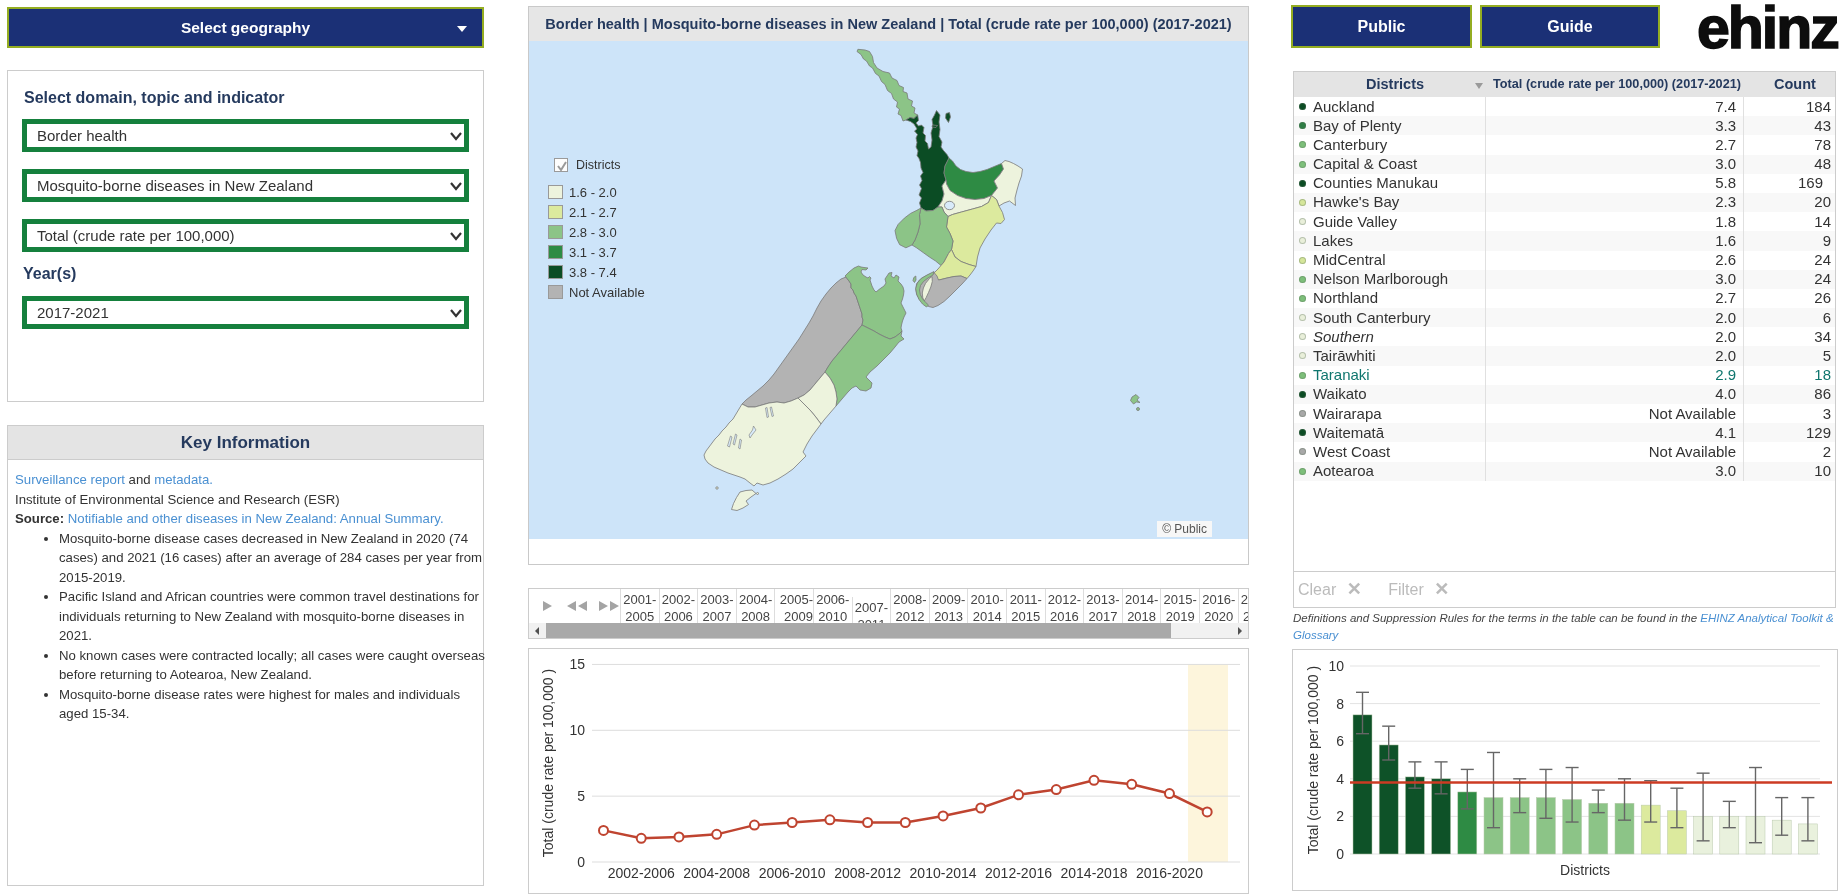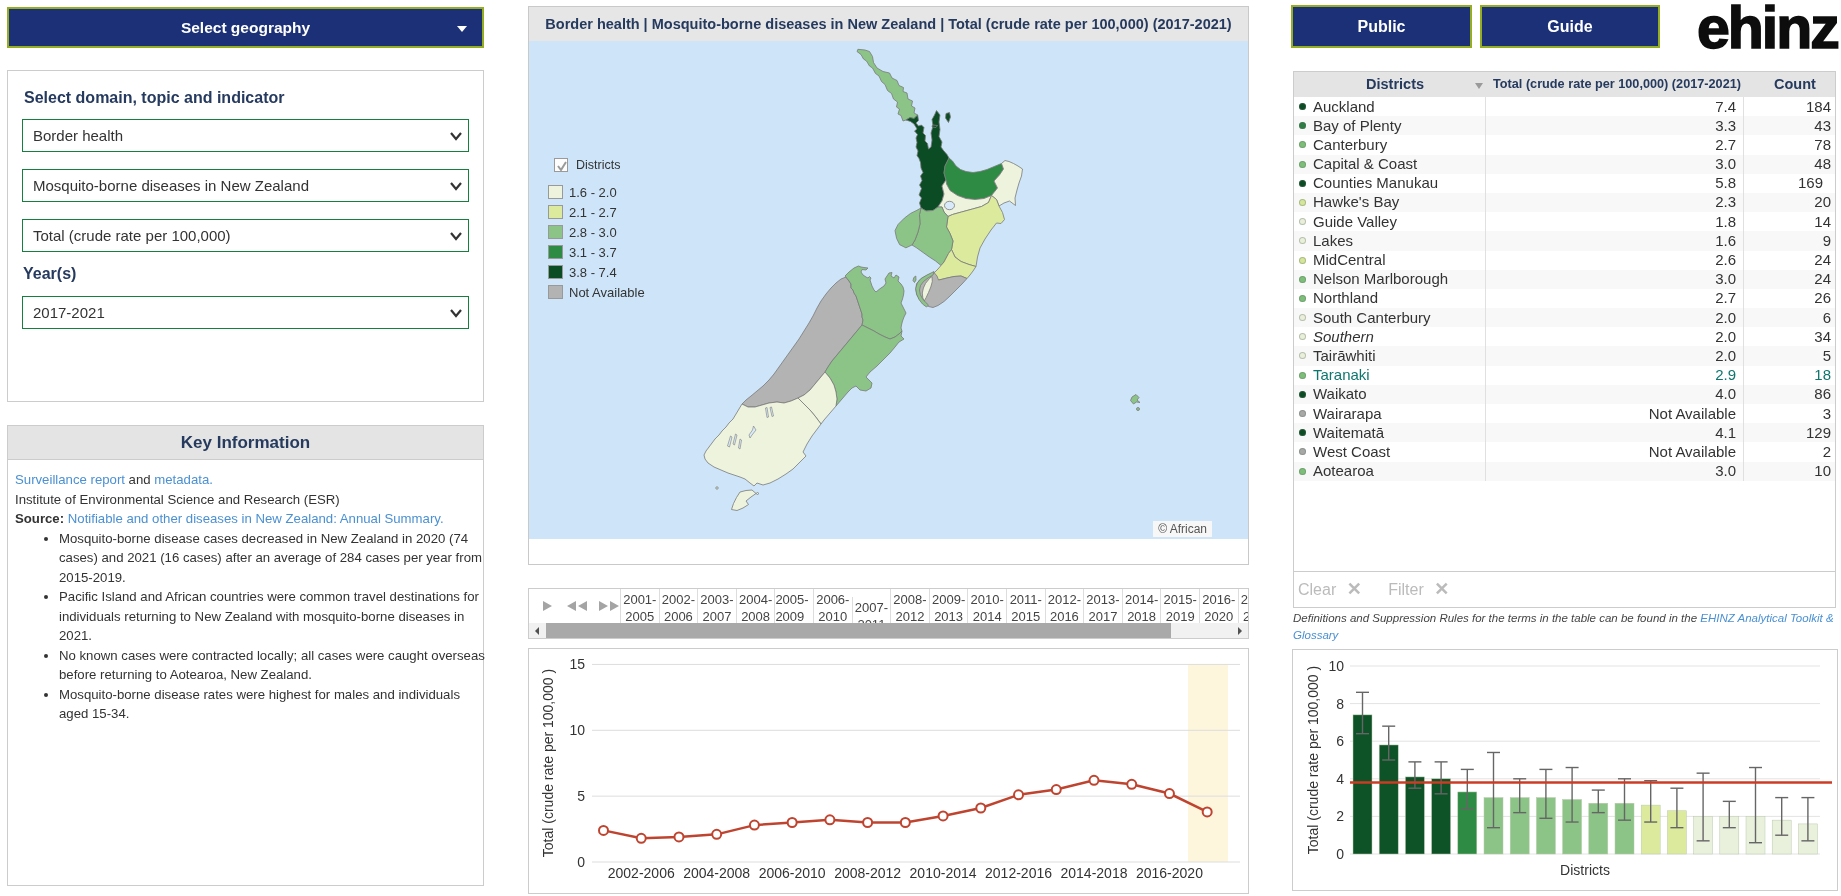--- a/index.html
+++ b/index.html
@@ -1,21 +1,21 @@
 <!DOCTYPE html>
 <html><head>
 <meta charset="utf-8">
 <style>
 * { margin:0; padding:0; box-sizing:border-box; }
 html,body { width:1841px; height:896px; background:#ffffff; font-family:"Liberation Sans",sans-serif; overflow:hidden; }
 .abs { position:absolute; }
 .panel { position:absolute; background:#fff; border:1px solid #cccccc; }
 .navybtn { position:absolute; background:#1b3076; border:2px solid #94ad21; color:#fff; font-weight:bold; text-align:center; }
 .navy { color:#253a5e; }
-select.sel { position:absolute; left:22px; width:447px; height:33px; border:1px solid #15803d; background:#fff; color:#333; font-size:15px; font-family:"Liberation Sans",sans-serif; padding-left:10px; border-radius:0; appearance:none; -webkit-appearance:none; }
+select.sel { position:absolute; left:22px; width:447px; height:33px; border:5px solid #15803d; background:#fff; color:#333; font-size:15px; font-family:"Liberation Sans",sans-serif; padding-left:10px; border-radius:0; appearance:none; -webkit-appearance:none; }
 .chev { position:absolute; width:12px; height:12px; pointer-events:none; }
 a.lnk { color:#4a90d2; text-decoration:none; }
 </style>
 </head>
 <body>
 
 <div class="navybtn" style="left:7px; top:7px; width:477px; height:41px; font-size:15.5px; line-height:37px;">Select geography
   <svg class="chev" style="right:14px; top:14px;" viewBox="0 0 12 12">
       <path d="M1 3 L11 3 L6 9 Z" fill="#fff"></path>
     </svg>
@@ -130,40 +130,40 @@
   </div>
   <div class="abs" style="left:47px; top:117px; font-size:12.5px; color:#333;">Districts</div>
   <div class="abs" style="left:19px; top:142px; font-size:13px; color:#333; line-height:20px;">
     <div><span style="display:inline-block; width:15px; height:14px; background:#edf3dd; border:1px solid #999; vertical-align:-2px; margin-right:6px;"></span>1.6 - 2.0</div>
     <div><span style="display:inline-block; width:15px; height:14px; background:#dcea9e; border:1px solid #999; vertical-align:-2px; margin-right:6px;"></span>2.1 - 2.7</div>
     <div><span style="display:inline-block; width:15px; height:14px; background:#8cc487; border:1px solid #999; vertical-align:-2px; margin-right:6px;"></span>2.8 - 3.0</div>
     <div><span style="display:inline-block; width:15px; height:14px; background:#2e8b44; border:1px solid #999; vertical-align:-2px; margin-right:6px;"></span>3.1 - 3.7</div>
     <div><span style="display:inline-block; width:15px; height:14px; background:#0b4c24; border:1px solid #999; vertical-align:-2px; margin-right:6px;"></span>3.8 - 7.4</div>
     <div><span style="display:inline-block; width:15px; height:14px; background:#b3b3b3; border:1px solid #999; vertical-align:-2px; margin-right:6px;"></span>Not Available</div>
   </div>
-  <div class="abs" style="right:36px; bottom:2px; background:#f7f7f7; color:#555; font-size:12px; padding:1px 5px;">© African</div>
+  <div class="abs" style="right:36px; bottom:2px; background:#f7f7f7; color:#555; font-size:12px; padding:1px 5px;">© Public</div>
 </div>
 
 <div class="panel" style="left:528px; top:588px; width:721px; height:51px; overflow:hidden;" id="slider">
     <svg style="position:absolute;left:13px;top:11px;" width="11" height="12" viewBox="0 0 11 12">
       <path d="M1 1 L10 6 L1 11 Z" fill="#a4a4a4"></path>
     </svg>
     <svg style="position:absolute;left:37px;top:11px;" width="22" height="12" viewBox="0 0 22 12">
       <path d="M10 1 L1 6 L10 11 Z" fill="#a4a4a4"></path>
       <path d="M21 1 L12 6 L21 11 Z" fill="#a4a4a4"></path>
     </svg>
     <svg style="position:absolute;left:69px;top:11px;" width="22" height="12" viewBox="0 0 22 12">
       <path d="M1 1 L10 6 L1 11 Z" fill="#a4a4a4"></path>
       <path d="M12 1 L21 6 L12 11 Z" fill="#a4a4a4"></path>
     </svg>
     <div style="position:absolute; left:91px; top:0; width:38.6px; height:34px; border-left:1px solid #ddd; text-align:center; font-size:13px; color:#444; line-height:16.5px; padding-top:3px;">2001-<br>2005</div>
     <div style="position:absolute; left:129.6px; top:0; width:38.6px; height:34px; border-left:1px solid #ddd; text-align:center; font-size:13px; color:#444; line-height:16.5px; padding-top:3px;">2002-<br>2006</div>
     <div style="position:absolute; left:168.2px; top:0; width:38.6px; height:34px; border-left:1px solid #ddd; text-align:center; font-size:13px; color:#444; line-height:16.5px; padding-top:3px;">2003-<br>2007</div>
     <div style="position:absolute; left:206.79999999999998px; top:0; width:38.6px; height:34px; border-left:1px solid #ddd; text-align:center; font-size:13px; color:#444; line-height:16.5px; padding-top:3px;">2004-<br>2008</div>
-    <div style="position:absolute; left:245.39999999999998px; top:0; width:38.6px; height:34px; border-left:1px solid #ddd; text-align:left; font-size:13px; color:#444; line-height:16.5px; padding-top:3px;">2005-<br>2009</div>
+    <div style="position:absolute; left:245.39999999999998px; top:0; width:38.6px; height:34px; border-left:1px solid #ddd; text-align:right; font-size:13px; color:#444; line-height:16.5px; padding-top:3px;">2005-<br>2009</div>
     <div style="position:absolute; left:284px; top:0; width:38.6px; height:34px; border-left:1px solid #ddd; text-align:center; font-size:13px; color:#444; line-height:16.5px; padding-top:3px;">2006-<br>2010</div>
     <div style="position:absolute; left:322.6px; top:8px; width:38.6px; height:34px; border-left:1px solid #ddd; text-align:center; font-size:13px; color:#444; line-height:16.5px; padding-top:3px;">2007-<br>2011</div>
     <div style="position:absolute; left:361.20000000000005px; top:0; width:38.6px; height:34px; border-left:1px solid #ddd; text-align:center; font-size:13px; color:#444; line-height:16.5px; padding-top:3px;">2008-<br>2012</div>
     <div style="position:absolute; left:399.80000000000007px; top:0; width:38.6px; height:34px; border-left:1px solid #ddd; text-align:center; font-size:13px; color:#444; line-height:16.5px; padding-top:3px;">2009-<br>2013</div>
     <div style="position:absolute; left:438.4000000000001px; top:0; width:38.6px; height:34px; border-left:1px solid #ddd; text-align:center; font-size:13px; color:#444; line-height:16.5px; padding-top:3px;">2010-<br>2014</div>
     <div style="position:absolute; left:477.0000000000001px; top:0; width:38.6px; height:34px; border-left:1px solid #ddd; text-align:center; font-size:13px; color:#444; line-height:16.5px; padding-top:3px;">2011-<br>2015</div>
     <div style="position:absolute; left:515.6000000000001px; top:0; width:38.6px; height:34px; border-left:1px solid #ddd; text-align:center; font-size:13px; color:#444; line-height:16.5px; padding-top:3px;">2012-<br>2016</div>
     <div style="position:absolute; left:554.2000000000002px; top:0; width:38.6px; height:34px; border-left:1px solid #ddd; text-align:center; font-size:13px; color:#444; line-height:16.5px; padding-top:3px;">2013-<br>2017</div>
     <div style="position:absolute; left:592.8000000000002px; top:0; width:38.6px; height:34px; border-left:1px solid #ddd; text-align:center; font-size:13px; color:#444; line-height:16.5px; padding-top:3px;">2014-<br>2018</div>
     <div style="position:absolute; left:631.4000000000002px; top:0; width:38.6px; height:34px; border-left:1px solid #ddd; text-align:center; font-size:13px; color:#444; line-height:16.5px; padding-top:3px;">2015-<br>2019</div>

